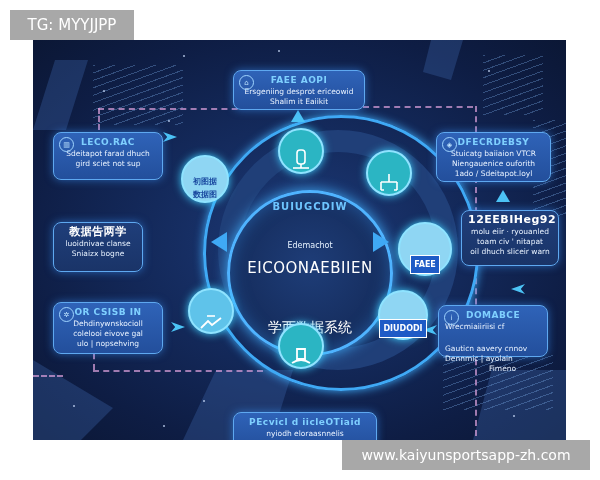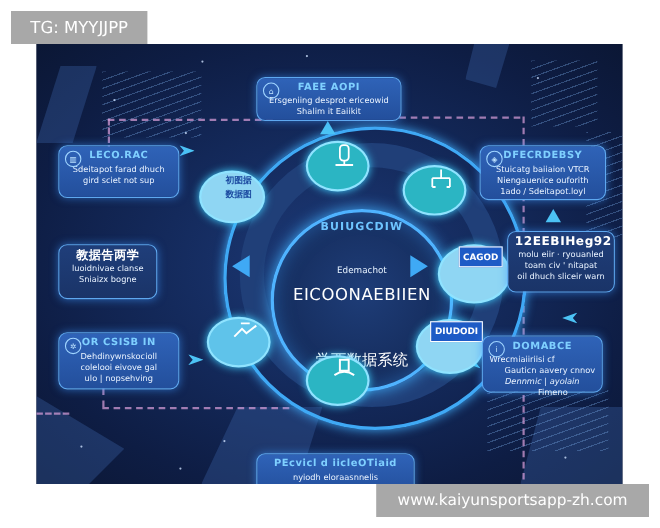--- a/index.html
+++ b/index.html
@@ -10,30 +10,30 @@
   .poly { position:absolute; background:rgba(60,100,170,0.35); }
   .hatch { position:absolute; background: repeating-linear-gradient(160deg, rgba(120,170,230,0.35) 0 1px, transparent 1px 7px); }
   .star { position:absolute; width:2px; height:2px; background:#cfe2ff; border-radius:50%; opacity:.8; }
   .dashline { position:absolute; border-top:2px dashed #d19ad4; opacity:.75; }
   .vdashline { position:absolute; border-left:2px dashed #d19ad4; opacity:.75; }
 
   .ring-outer { position:absolute; left:170px; top:75px; width:270px; height:270px; border-radius:50%;
     border:3px solid #3fa9f5; box-shadow:0 0 10px #3fa9f5; }
   .ring-band { position:absolute; left:185px; top:90px; width:240px; height:240px; border-radius:50%;
     border:22px solid #203f78; box-sizing:border-box; }
-  .hub { position:absolute; left:213px; top:150px; width:160px; height:160px; border-radius:50%;
+  .hub { position:absolute; left:194px; top:150px; width:160px; height:160px; border-radius:50%;
     background: radial-gradient(circle at 50% 45%, #1e3d78 0%, #152c5c 70%, #10224a 100%);
     border:3px solid #4fb3ff; box-shadow:0 0 14px #3fa9f5, inset 0 0 18px rgba(60,160,255,0.4); }
   .hub-arc { position:absolute; left:10px; top:8px; width:140px; text-align:center; color:#6ec5ff; font-weight:bold; font-size:10px; letter-spacing:1px; }
   .hub-sub { position:absolute; left:0; top:48px; width:100%; text-align:center; color:#e6f2ff; font-size:8px; }
   .hub-title { position:absolute; left:0; top:66px; width:100%; text-align:center; color:#ffffff; font-size:15px; letter-spacing:0.5px; }
   .hub-cn { position:absolute; left:0; top:90px; width:100%; text-align:center; color:#ffffff; font-size:14px;margin-top:36px; }
 
   .node { position:absolute; width:42px; height:42px; border-radius:50%; background:#2bb5c3;
-    border:2px solid #8fe3ff; box-shadow:0 0 8px #3fd0ff; display:flex; align-items:flex-start; justify-content:center; color:#fff;padding-left:12px; }
+    border:2px solid #8fe3ff; box-shadow:0 0 8px #3fd0ff; display:flex; align-items:flex-end; justify-content:center; color:#fff; }
   .node.light { background:#5fc3ea; }
   .node.pale { background:#8fd6f3; color:#1b4aa0; font-size:9px; font-weight:bold; text-align:center; line-height:13px; }
   .node .pill { background:#1e5bc6; color:#fff; font-size:8px; font-weight:bold; padding:2px 3px; border:1px solid #fff; }
 
   .card { position:absolute; border-radius:8px; background:linear-gradient(180deg,#2f63b8 0%,#234f9c 100%);
     border:1px solid #5ea8f0; box-shadow:0 0 8px rgba(60,150,255,0.55); color:#e8f2ff; font-size:7.5px; line-height:10px; padding:4px 6px; box-sizing:border-box; }
   .card.dark { background:linear-gradient(180deg,#1f3e7a 0%,#1a3468 100%); }
   .card-title { color:#7fd0ff; font-weight:bold; font-size:9px; text-align:center; margin-bottom:2px; letter-spacing:0.5px; }
   .card-title.white { color:#ffffff; font-size:11px; }
   .card-line { text-align:center; white-space:nowrap; }
@@ -110,21 +110,21 @@
         <line x1="2" y1="20" x2="18" y2="20" stroke="#fff" stroke-width="1.6"></line>
         <line x1="10" y1="16" x2="10" y2="20" stroke="#fff" stroke-width="1.6"></line>
       </svg>
   </div>
   <div class="node" style="left:333px;top:110px;">
     <svg width="22" height="22" viewBox="0 0 22 22">
         <path d="M11 2 V10 M3 10 H19 M3 10 V18 M19 10 V18 M3 18 H6 M19 18 H16" stroke="#fff" stroke-width="1.6" fill="none"></path>
       </svg>
   </div>
   <div class="node pale" style="left:365px;top:182px;width:50px;height:50px;">
-    <span class="pill">CAGOD</span>
+    <span class="pill">FAEE</span>
   </div>
   <div class="node pale" style="left:345px;top:250px;width:46px;height:46px;">
     <span class="pill">DIUDODI</span>
   </div>
   <div class="node" style="left:245px;top:283px;">
     <svg width="22" height="20" viewBox="0 0 22 20">
         <path d="M7 2 H15 V12 H7 Z" fill="none" stroke="#fff" stroke-width="1.8"></path>
         <path d="M2 16 Q11 10 20 16" stroke="#fff" stroke-width="1.8" fill="none"></path>
       </svg>
   </div>
@@ -179,22 +179,22 @@
     <div class="card-title">OR CSISB IN</div>
     <div class="card-line">Dehdinywnskocioll</div>
     <div class="card-line">colelooi eivove gal</div>
     <div class="card-line">ulo | nopsehving</div>
   </div>
 
   <div class="card" style="left:405px;top:265px;width:110px;height:52px;">
     <div class="card-icon">i</div>
     <div class="card-title">DOMABCE</div>
     <div class="card-line" style="text-align:left;">Wrecmiaiiriisi cf</div>
-    <div class="card-line" style="text-align:right;">Gauticn aavery cnnov</div>
-    <div class="card-line" style="text-align:center;font-style:italic;">Dennmic | ayolain</div>
+    <div class="card-line" style="text-align:left;margin-top:12px;">Gauticn aavery cnnov</div>
+    <div class="card-line" style="text-align:left;">Dennmic | ayolain</div>
     <div class="card-line" style="text-align:left;margin-left:44px;">Fimeno</div>
   </div>
 
   <div class="card" style="left:200px;top:330px;width:144px;height:38px;margin-top:42px;">
     <div class="card-title">PEcvicl d iicleOTiaid</div>
     <div class="card-line">nyiodh eloraasnnelis</div>
     <div class="card-line">ebonocuil</div>
   </div>
 </div>
 

